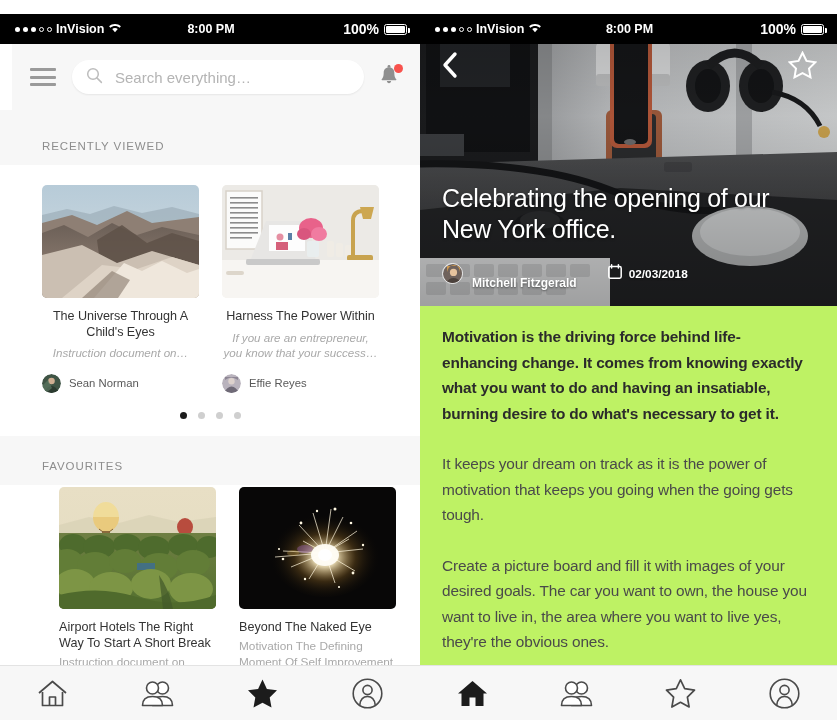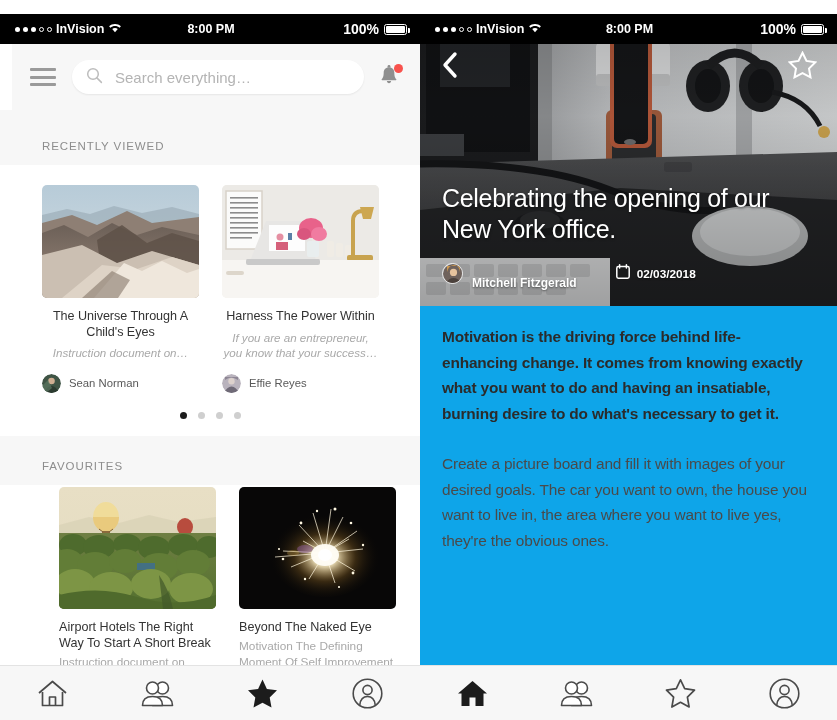--- a/index.html
+++ b/index.html
@@ -101,26 +101,26 @@
               display: flex; align-items: center; justify-content: space-between;
               padding: 0 20px; z-index: 25; }
   .hero-text { position: absolute; left: 22px; right: 22px; bottom: 16px; z-index: 22; }
   .hero-title { color: #ffffff; font-size: 25px; line-height: 31px; font-weight: 400;
                 letter-spacing: -0.3px; text-shadow: 0 1px 3px rgba(0,0,0,0.45); }
   .hero-meta { display: flex; align-items: center; gap: 9px; margin-top: 12px; }
   .hero-avatar { width: 21px; height: 21px; border-radius: 50%; overflow: hidden; flex:0 0 auto;
                  border: 1.5px solid rgba(255,255,255,0.85); }
   .hero-author { color: #ffffff; font-size: 12px; font-weight: bold;
                  text-shadow: 0 1px 2px rgba(0,0,0,0.5); margin-top: 19px; }
-  .hero-datewrap { display:flex; align-items:center; gap: 7px; margin-left: 30px; }
+  .hero-datewrap { display:flex; align-items:center; gap: 7px; margin-left: 22px; }
   .hero-date { color: #ffffff; font-size: 11.8px; font-weight: bold;
                text-shadow: 0 1px 2px rgba(0,0,0,0.5); }
 
   .r-article { position: absolute; top: 306px; left: 0; right: 0; bottom: 55px;
-               background: #0ea5e9; padding: 18px 22px 0 22px; overflow: hidden; }
+               background: #bef264; padding: 18px 22px 0 22px; overflow: hidden; }
   .p-lead { font-size: 15.4px; line-height: 25.5px; color: #2b2b2b; font-weight: bold;
             letter-spacing: -0.15px; }
   .p-body { font-size: 15.4px; line-height: 25.5px; color: #4a4a4a; margin-top: 25px;
             letter-spacing: -0.15px; }
 </style>
 </head>
 <body>
 
 <div class="screens">
 
@@ -564,20 +564,21 @@
       </div>
       <div>
         <svg width="29" height="28" viewBox="0 0 29 28">
           <path d="M14.5 1.8 L18.5 9.9 L27.4 11.2 L21 17.5 L22.5 26.3 L14.5 22.2 L6.5 26.3 L8 17.5 L1.6 11.2 L10.5 9.9 Z" fill="none" stroke="#ffffff" stroke-width="2"></path>
         </svg>
       </div>
     </div>
 
     <div class="r-article">
       <p class="p-lead">Motivation is the driving force behind life-enhancing change. It comes from knowing exactly what you want to do and having an insatiable, burning desire to do what's necessary to get it.</p>
+      <p class="p-body">It keeps your dream on track as it is the power of motivation that keeps you going when the going gets tough.</p>
       <p class="p-body">Create a picture board and fill it with images of your desired goals. The car you want to own, the house you want to live in, the area where you want to live yes, they're the obvious ones.</p>
     </div>
 
     <div class="tabbar">
       <div class="tab">
         <svg width="31" height="29" viewBox="0 0 31 29">
           <path d="M15.5 2 L30 14.5 L26.5 14.5 L26.5 27 L18.5 27 L18.5 18.5 L12.5 18.5 L12.5 27 L4.5 27 L4.5 14.5 L1 14.5 Z" fill="#1c1c1c"></path>
         </svg>
       </div>
       <div class="tab">

